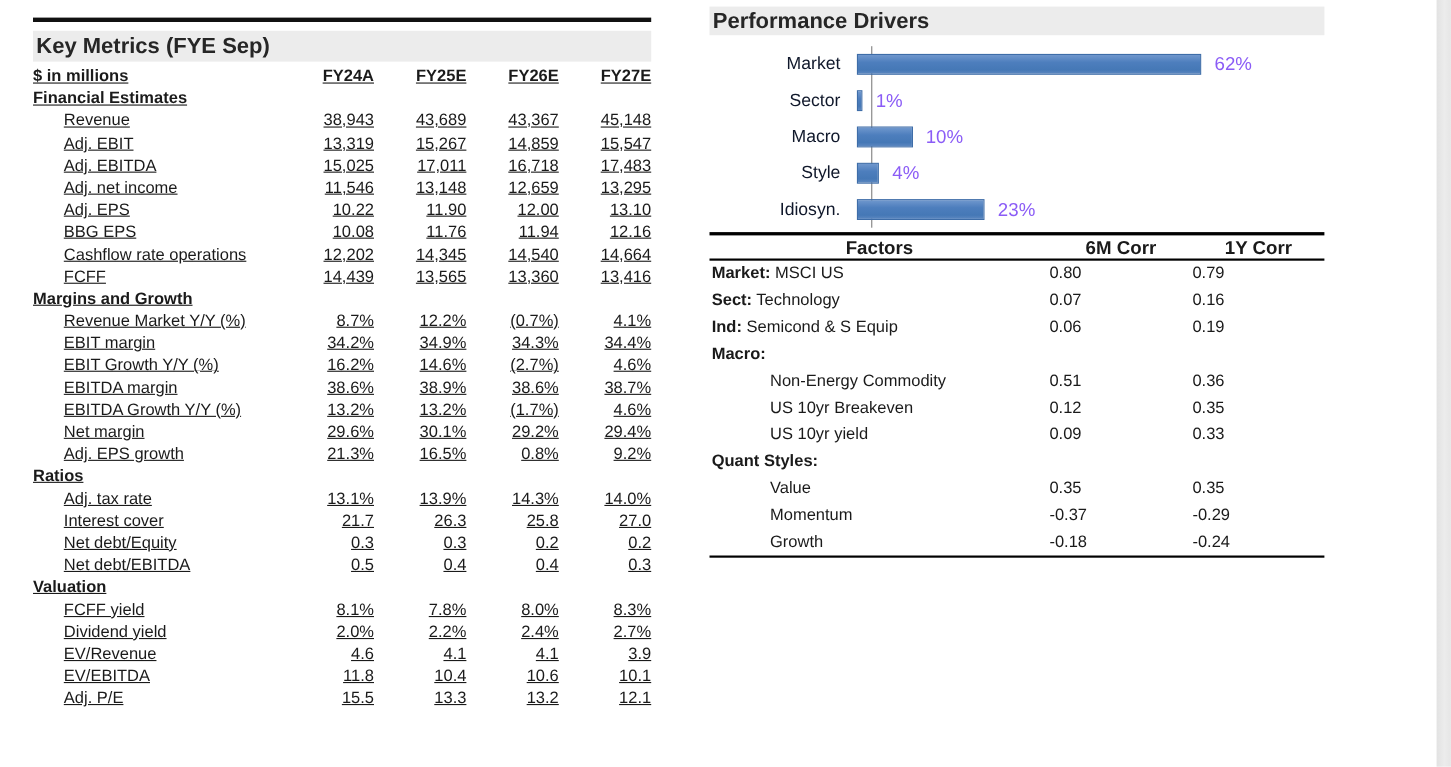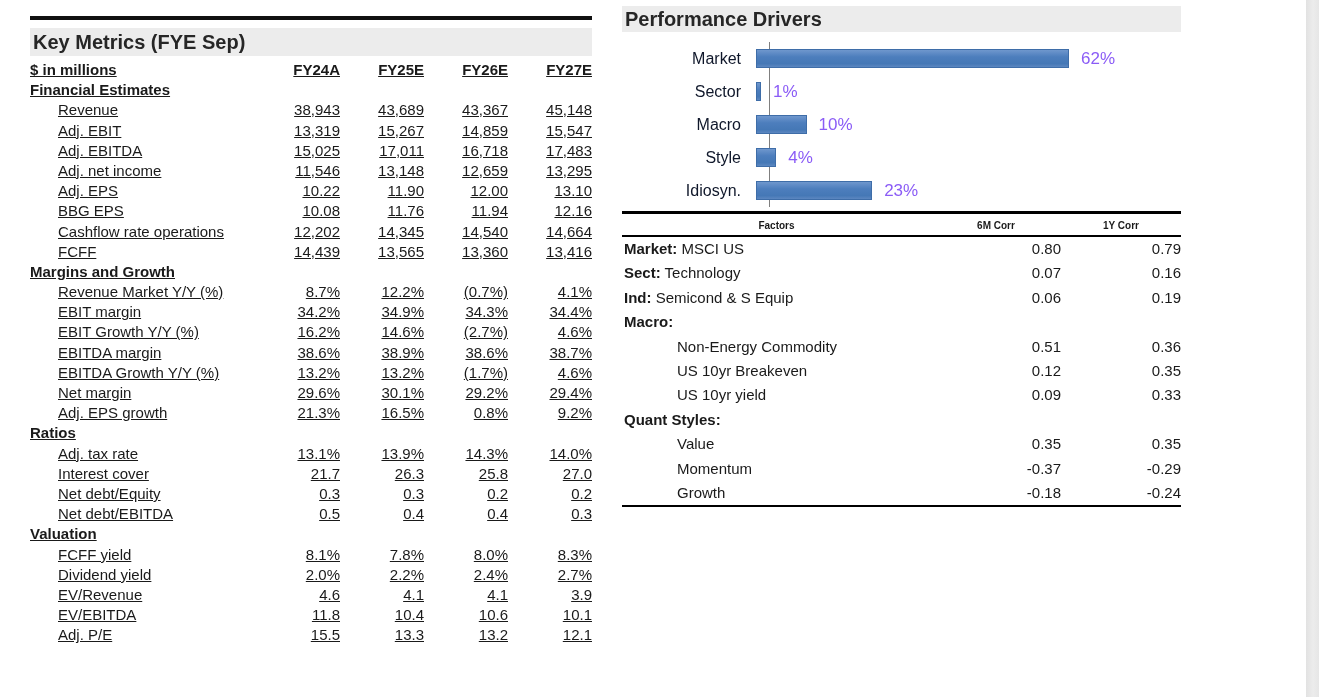--- a/index.html
+++ b/index.html
@@ -27,21 +27,21 @@
     grid-template-columns:226px 84px 84px 84px 84px;
     height:20.2px; line-height:20.2px; font-size:15px;
     white-space:nowrap;
   }
   .m-row .m-val { text-align:right; }
   .m-header { font-weight:bold; }
   .m-label.m-section { font-weight:bold; }
   .m-label.m-indent { padding-left:28px; }
 
   
-  .right-panel { left:622px; top:6px; width:559px; }
+  .right-panel { left:645px; top:6px; width:559px; }
   .right-panel .panel-title { height:26px; line-height:26px; }
 
   .chart { position:relative; margin-top:10px; height:165px; }
   .chart-axis {
     position:absolute; left:147px; top:0; bottom:0; width:1px;
     background:#7f7f7f;
   }
   .chart-row { display:flex; align-items:center; height:33px; position:relative; }
   .c-label {
     width:133px; text-align:right; padding-right:14px;
@@ -51,28 +51,28 @@
     height:19px; margin-left:1px; flex:0 0 auto;
     background:linear-gradient(180deg,#6f97cd 0%,#4d7ebd 40%,#4578b6 80%,#5c87c0 100%);
     border:1px solid #3e6da8;
   }
   .c-val { margin-left:12px; font-size:17px; color:#8b5cf6; }
 
   .factors { margin-top:4px; border-bottom:2.5px solid #000; }
   .f-header {
     display:grid; grid-template-columns:1fr 130px 120px;
     border-top:3px solid #000; border-bottom:2px solid #000;
-    height:26px; line-height:23px; font-weight:bold; font-size:10px;
+    height:26px; line-height:23px; font-weight:bold; font-size:17px;
   }
   .f-header > div { text-align:center; }
   .f-row {
     display:grid; grid-template-columns:1fr 130px 120px;
     height:24.4px; line-height:24.4px; font-size:15px; white-space:nowrap;
   }
-  .f-row .f-val { text-align:right; }
+  .f-row .f-val { text-align:left; }
   .f-label { padding-left:2px; }
   .f-label.f-indent { padding-left:55px; }
   .f-prefix { font-weight:bold; }
 
   
   .right-strip {
     position:absolute; right:0; top:0; width:13px; height:697px;
     background:linear-gradient(90deg,#e2e2e2 0%,#ececec 55%,#e6e6e6 100%);
   }
 </style>

